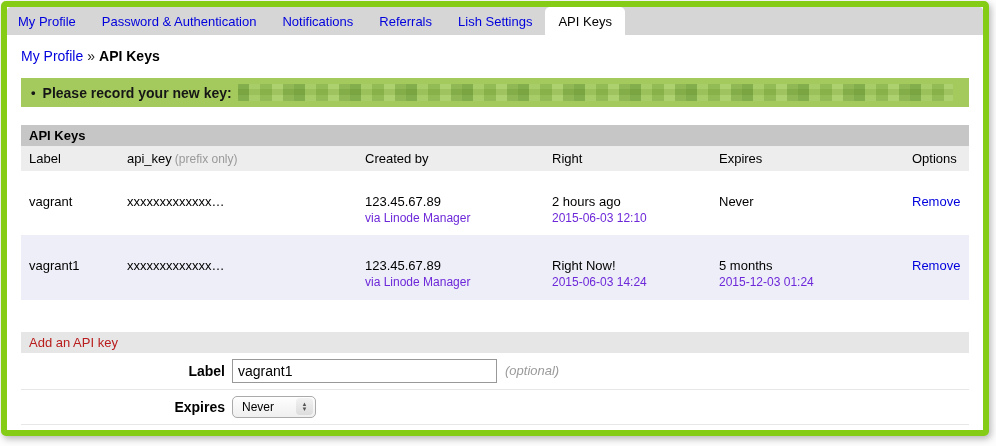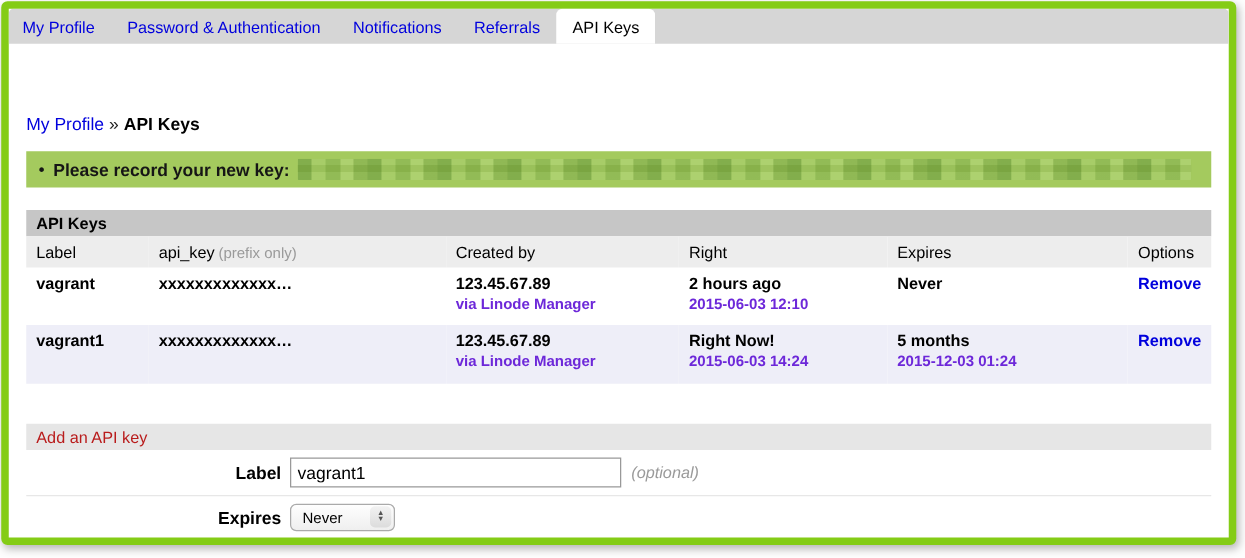--- a/index.html
+++ b/index.html
@@ -8,21 +8,21 @@
     position:absolute; left:1px; top:1px; width:988px; height:435px;
     background:#fff; border:6px solid #84cc16; border-radius:5px;
     box-shadow:2px 3px 7px rgba(0,0,0,.28); overflow:hidden;
   }
   
   .tabbar { background:#d6d6d6; height:28px; display:flex; align-items:stretch; border-radius:4px 4px 0 0; padding-left:0; }
   .tab { display:flex; align-items:center; padding:0 13px; font-size:13px; color:#0000dd; cursor:pointer; text-decoration:none; }
   .tab:first-child { padding-left:11px; }
   .tab.active { background:#fff; color:#000; border-radius:5px 5px 0 0; }
   
-  .breadcrumb { padding:13px 14px 4px; font-size:14px;margin-top:43px; }
+  .breadcrumb { padding:13px 14px 4px; font-size:14px; }
   .breadcrumb a { color:#0000dd; text-decoration:none; }
   .breadcrumb .sep { color:#222; margin:0 4px; }
   .breadcrumb .current { font-weight:bold; color:#000; }
   
   .alert {
     margin:10px 14px 0; background:#a4ca5e; padding:6px 10px;
     display:flex; align-items:center; font-size:14px; font-weight:600; color:#161616;
   }
   .alert .bullet { margin-right:7px; font-size:13px; }
   .alert .blurkey {
@@ -30,21 +30,21 @@
     background-image:
       repeating-linear-gradient(90deg, rgba(96,146,48,.55) 0 11px, rgba(158,202,96,.40) 11px 22px, rgba(120,168,62,.50) 22px 34px, rgba(172,212,112,.35) 34px 45px, rgba(108,156,54,.45) 45px 56px),
       repeating-linear-gradient(0deg, rgba(255,255,255,.10) 0 6px, rgba(0,0,0,.07) 6px 12px);
   }
   
   .table-wrap { margin:18px 14px 0; }
   .table-title { background:#c6c6c6; padding:3px 8px; font-size:13px; font-weight:bold; color:#000; }
   table { width:100%; border-collapse:collapse; font-size:13px; }
   thead td { background:#ededed; padding:5px 8px; color:#000; }
   thead .colnote { color:#9a9a9a; font-size:12px; margin-left:3px; }
-  tbody td { padding:5px 8px 9px; vertical-align:top; line-height:1.3;font-weight:bold; }
+  tbody td { padding:23px 8px 9px; vertical-align:top; line-height:1.3; }
   tbody tr.alt td { background:#eeeef8; }
   .sub { color:#6d28d9; font-size:12px; }
   a.remove { color:#0000dd; text-decoration:none; }
   
   .section-title { margin:32px 14px 0; background:#e6e6e6; padding:3px 8px; font-size:13px; color:#b91c1c; }
   .form { margin:0 14px; }
   .frow { display:flex; align-items:center; border-bottom:1px solid #e7e7e7; padding:6px 0; }
   .frow .flabel { width:211px; text-align:right; font-weight:bold; font-size:14px; padding-right:7px; color:#000; }
   .text-input {
     width:265px; height:24px; border:1px solid #999; background:#fff;
@@ -72,20 +72,21 @@
 </head>
 <body>
 
 <div class="window">
 
   <div class="tabbar">
     <a class="tab">My Profile</a>
     <a class="tab">Password &amp; Authentication</a>
     <a class="tab">Notifications</a>
     <a class="tab">Referrals</a>
+    <a class="tab">Lish Settings</a>
     <a class="tab active">API Keys</a>
   </div>
 
   <div class="breadcrumb">
     <a>My Profile</a><span class="sep">»</span><span class="current">API Keys</span>
   </div>
 
   <div class="alert">
     <span class="bullet">•</span>
     <span>Please record your new key:</span>

